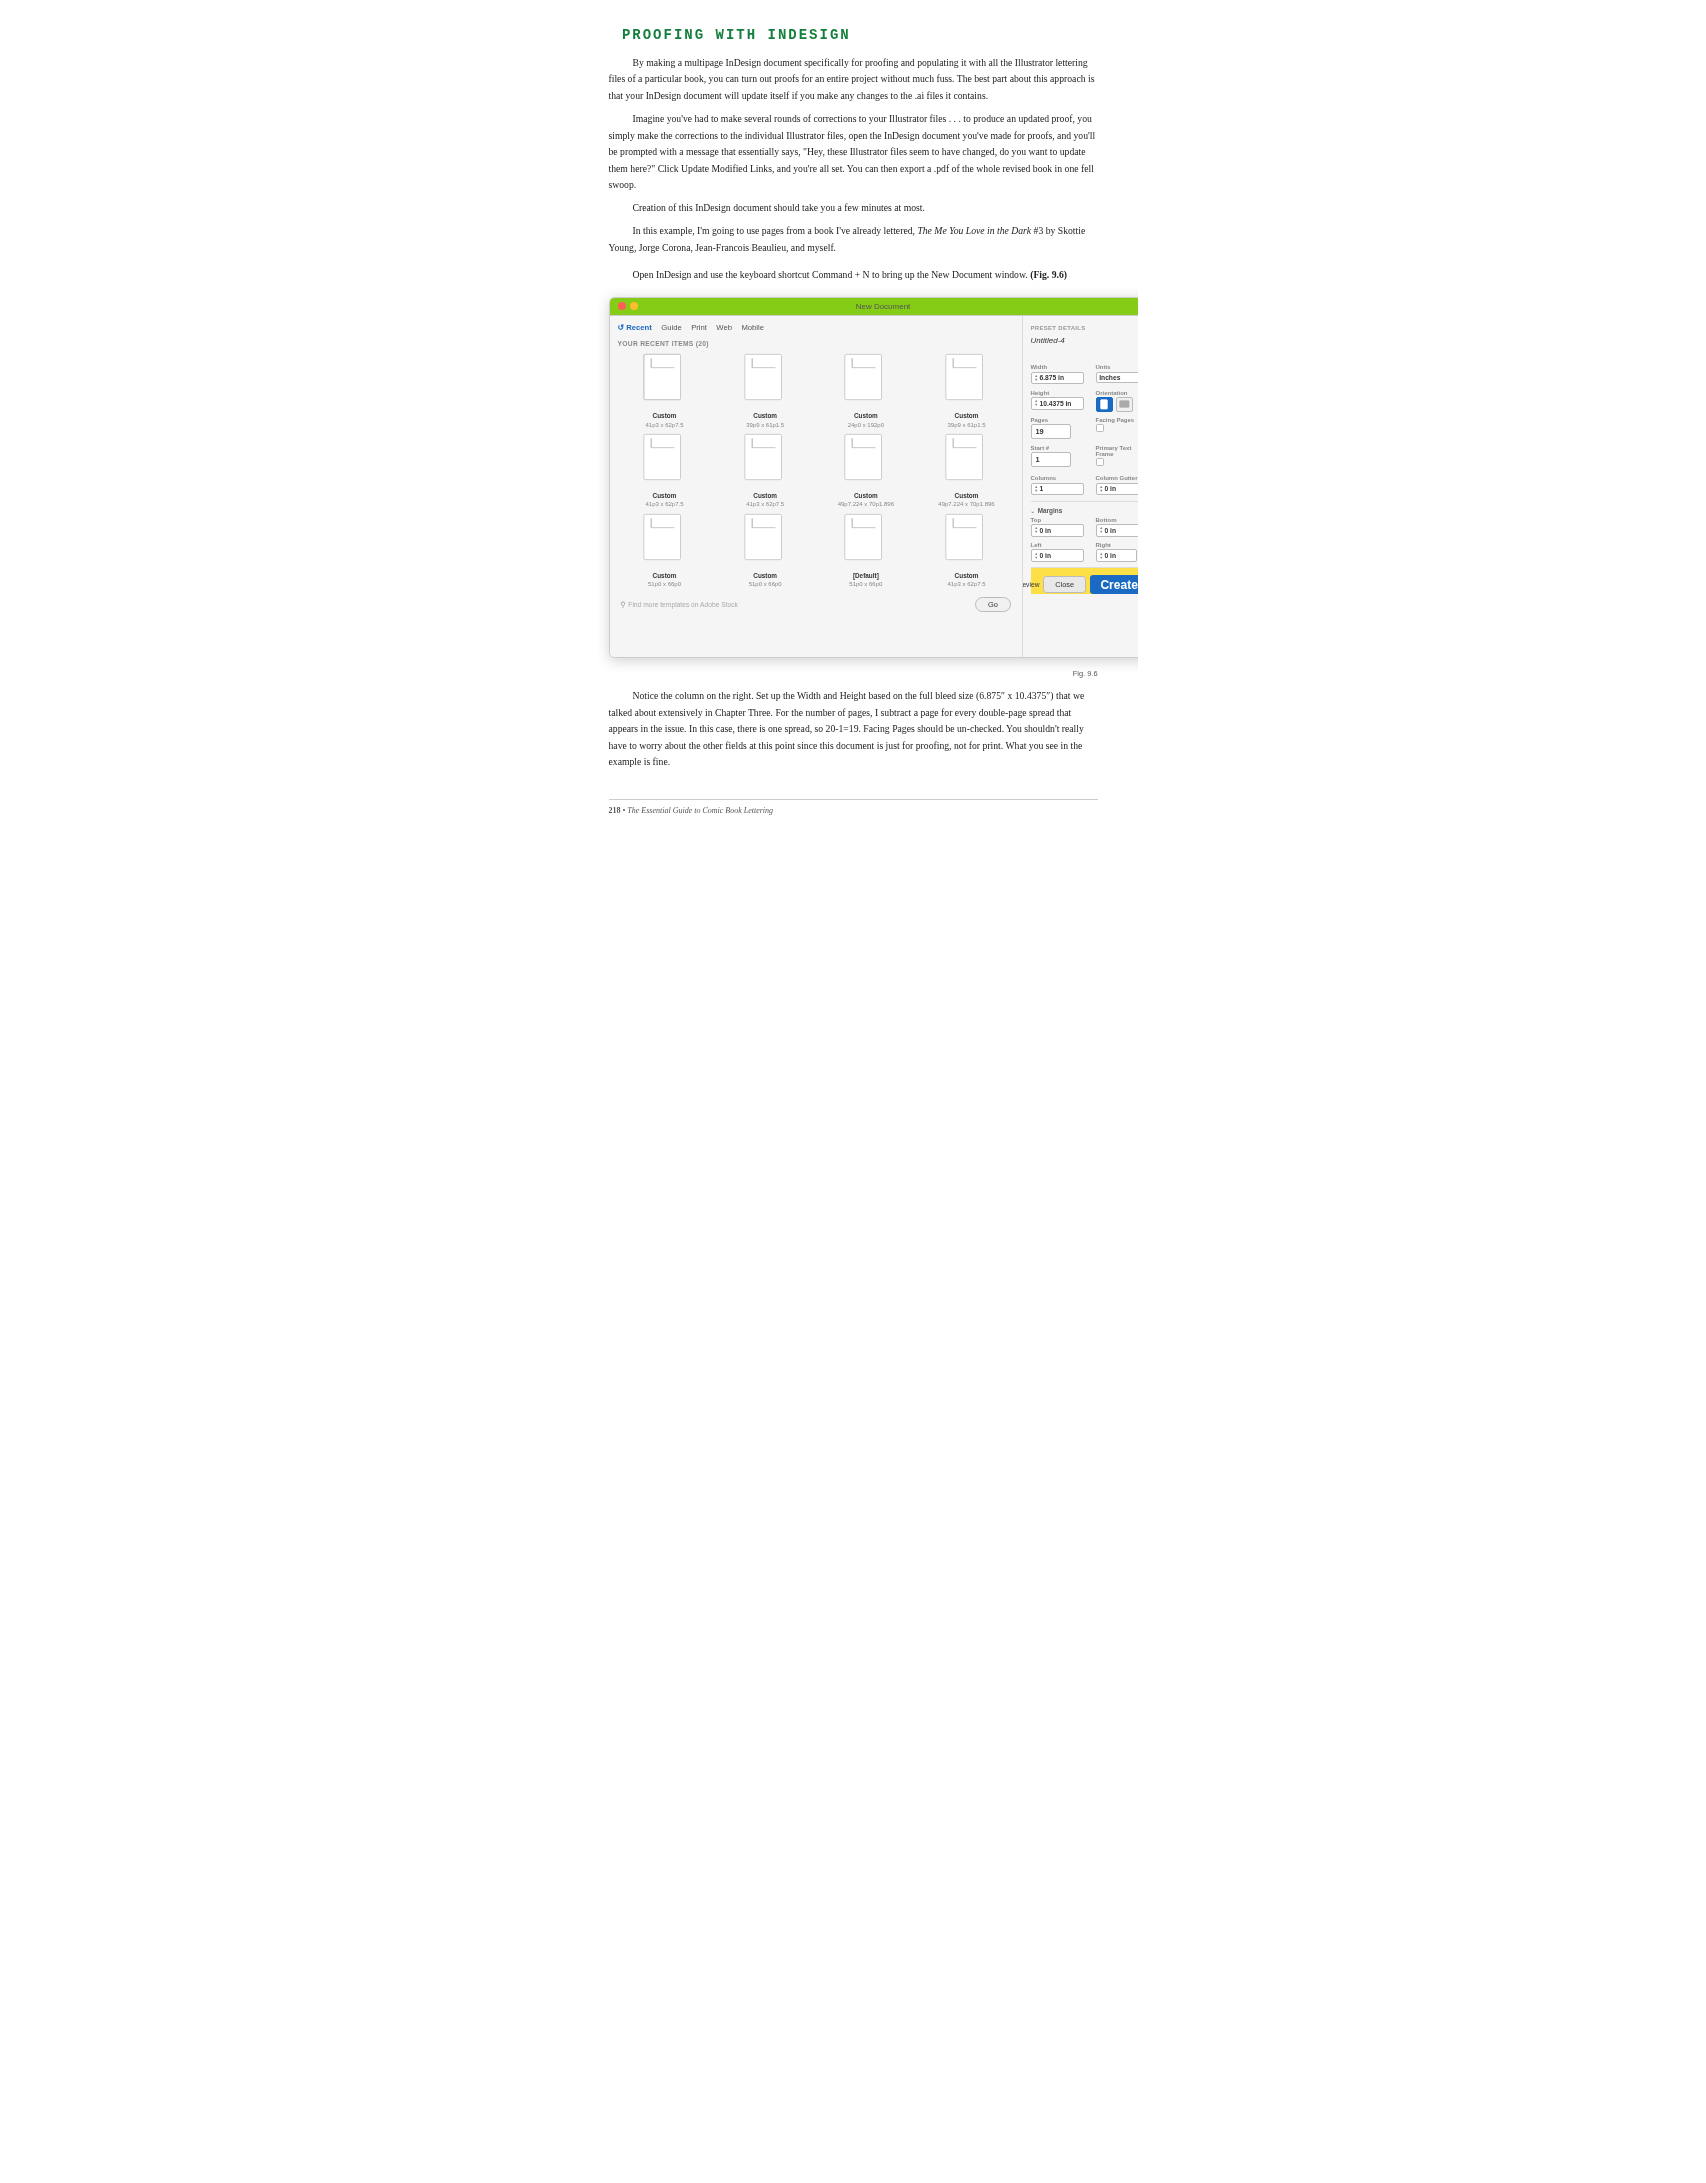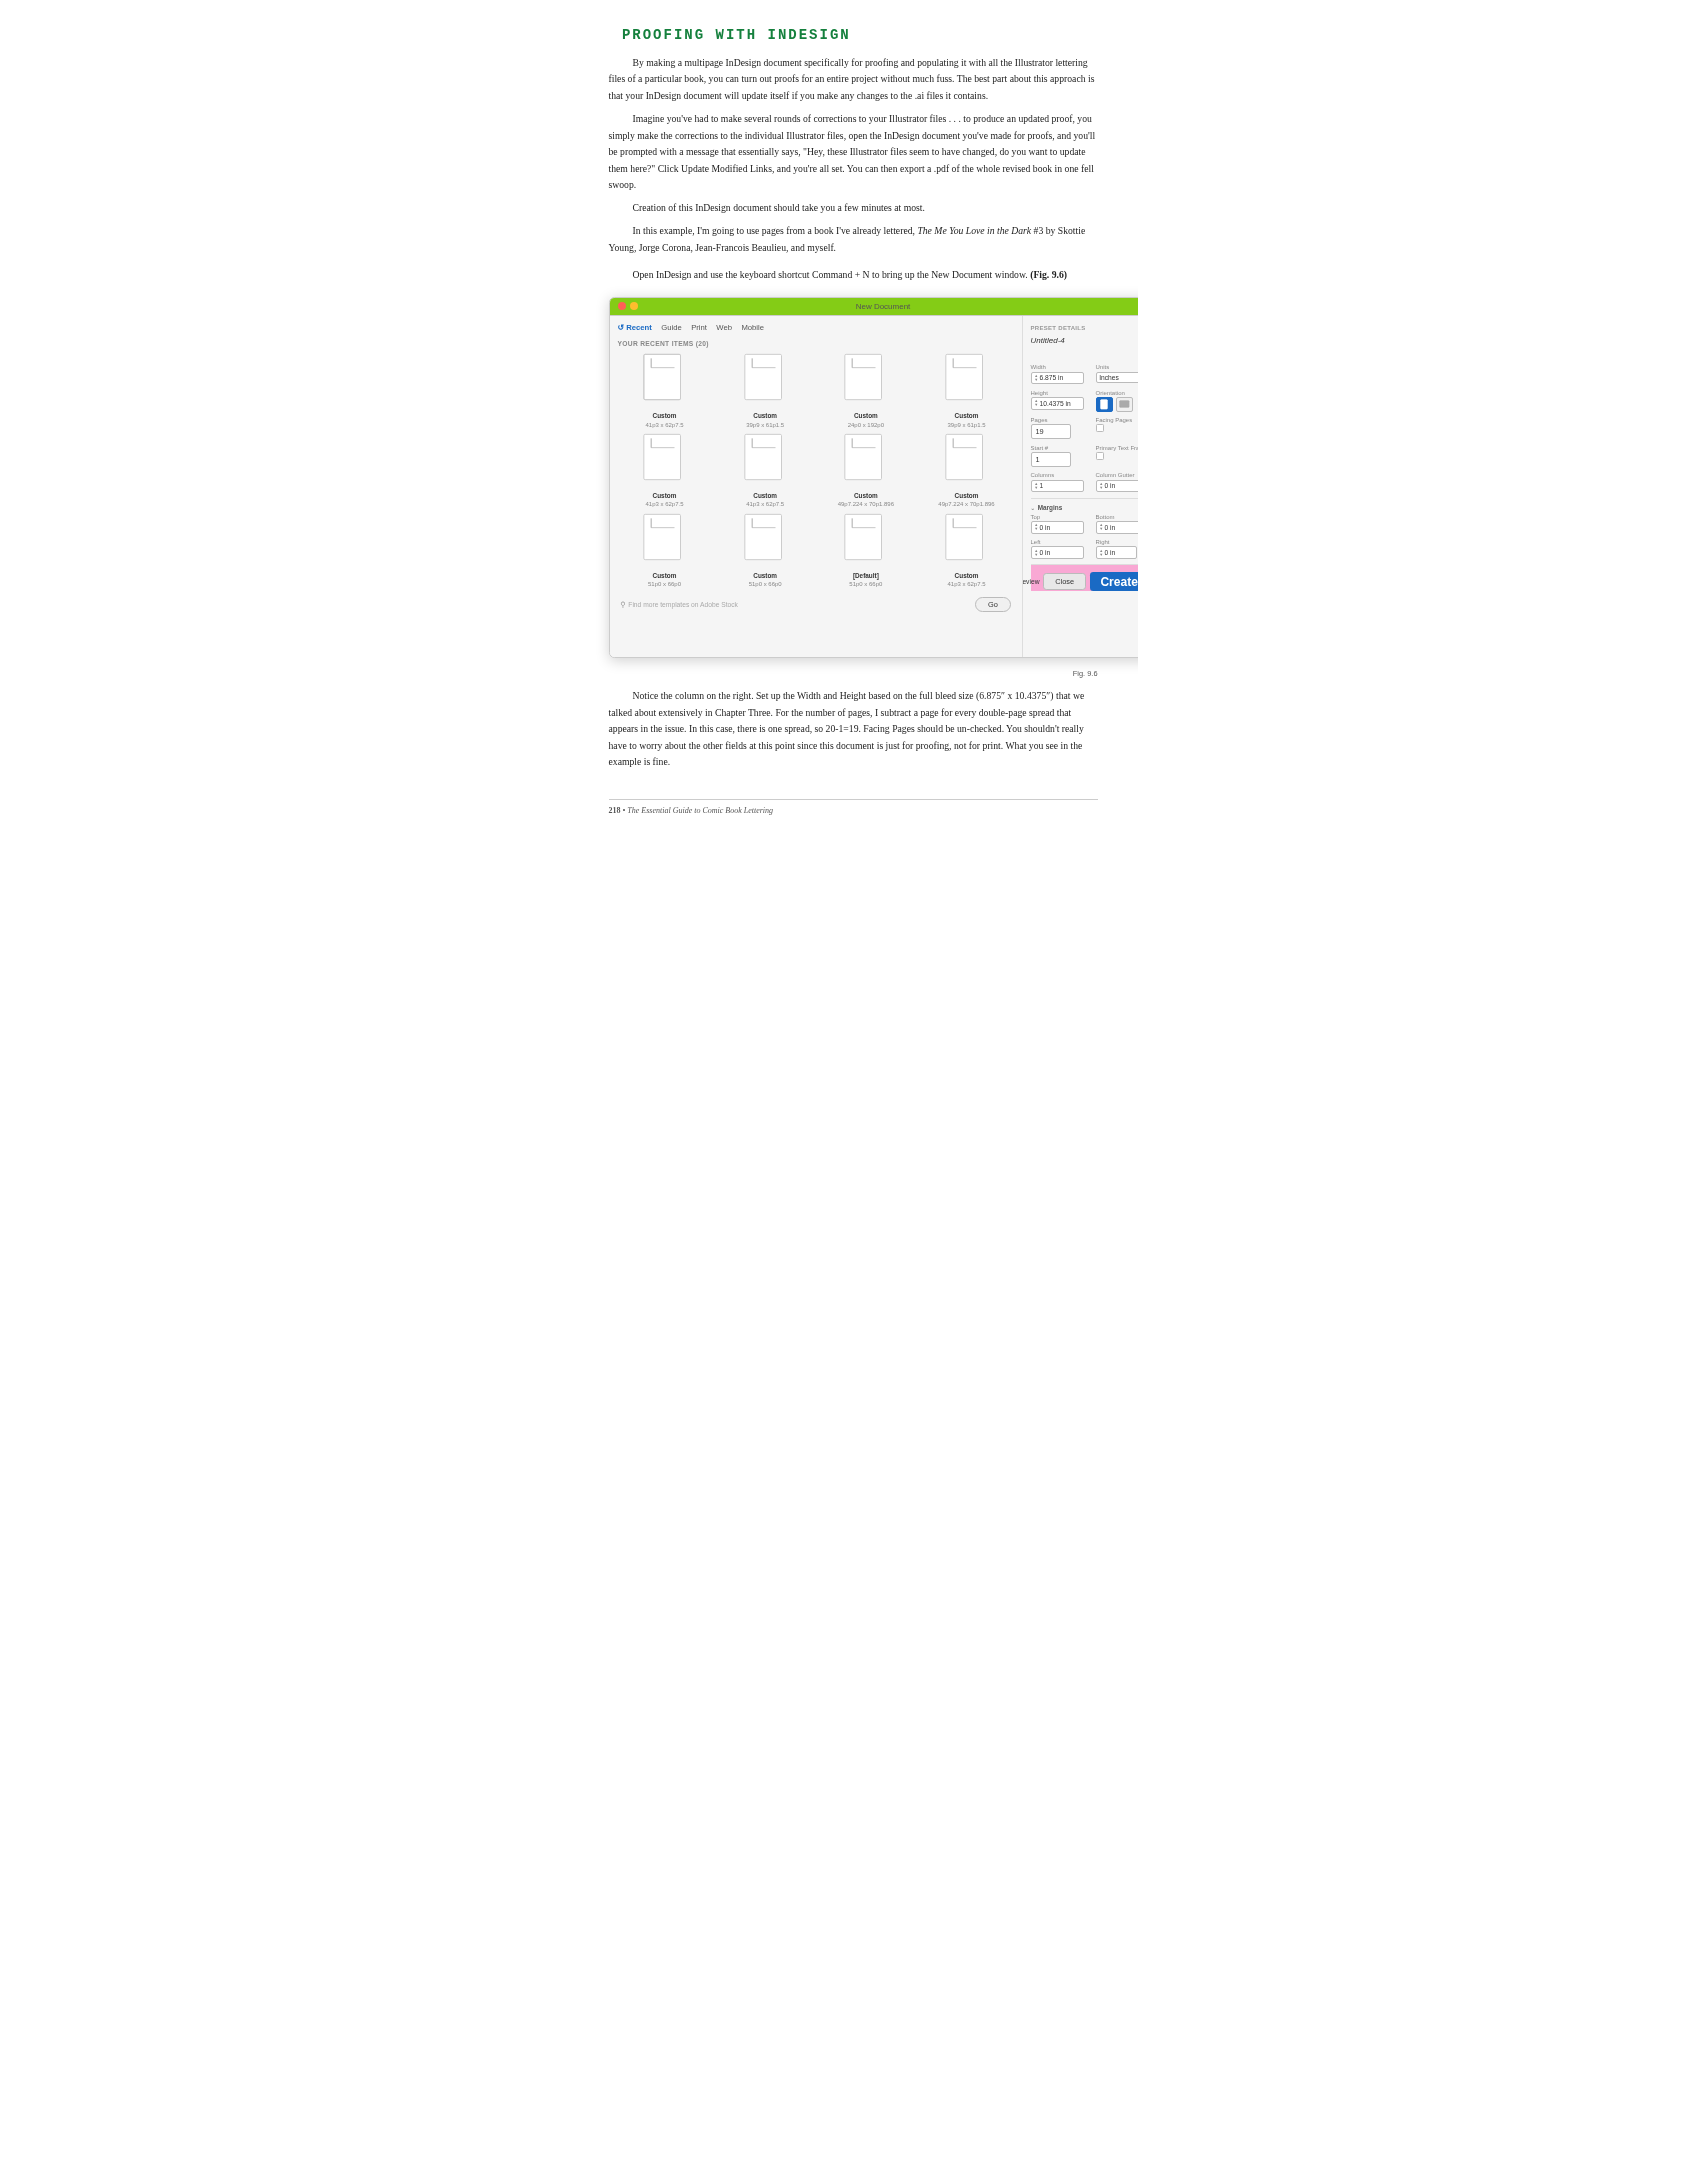--- a/index.html
+++ b/index.html
@@ -248,20 +248,21 @@
     .save-icon {
       font-size: 9.4px;
       color: #666;
       cursor: pointer;
     }
 
     .field-row {
       display: flex;
       gap: 12px;
       margin-bottom: 5.4px;
+      font-weight: bold;
     }
 
     .field-group {
       flex: 1;
       display: flex;
       flex-direction: column;
       gap: 1.3px;
     }
 
     .field-label {
@@ -398,21 +399,21 @@
       cursor: pointer;
     }
 
     .dialog-footer {
       display: flex;
       justify-content: flex-end;
       align-items: center;
       gap: 5.4px;
       padding: 5.4px 8px;
       border-top: 0.7px solid #ddd;
-      background: #f9a8d4;
+      background: #fde047;
     }
 
     .preview-row {
       display: flex;
       align-items: center;
       gap: 2.7px;
       margin-right: auto;
       font-family: -apple-system, BlinkMacSystemFont, 'Helvetica Neue', sans-serif;
       font-size: 6.7px;
       color: #333;

